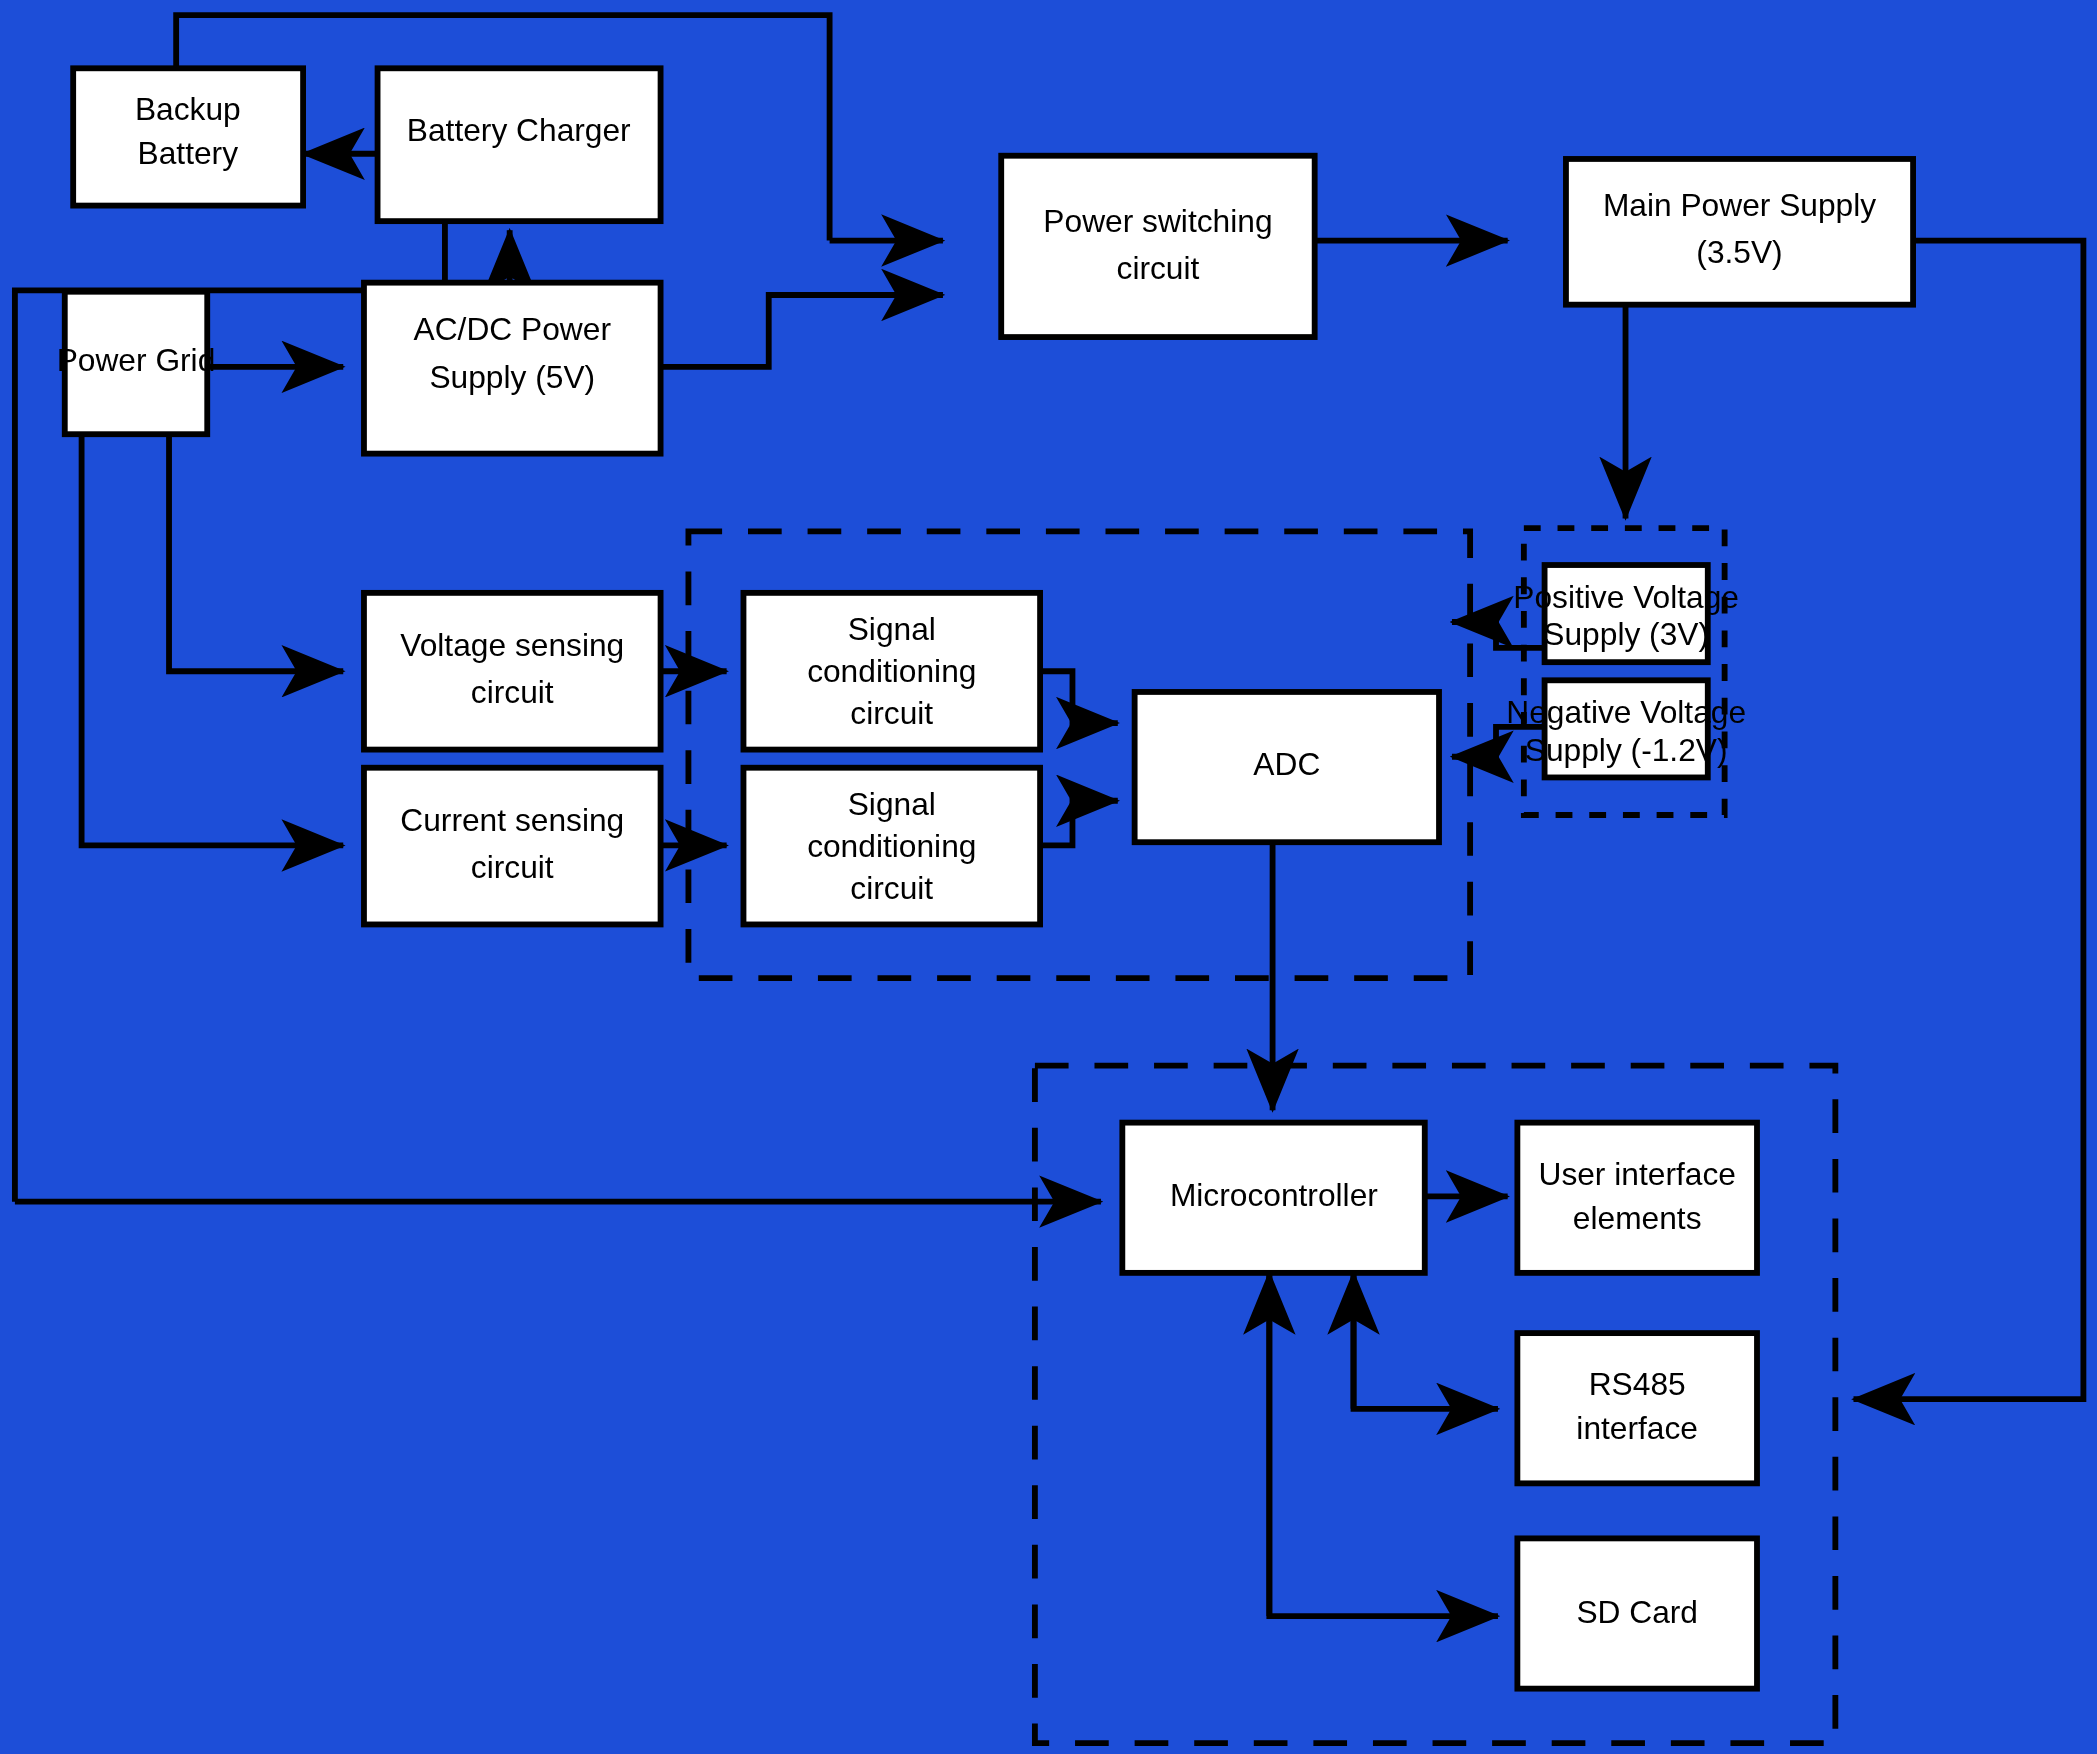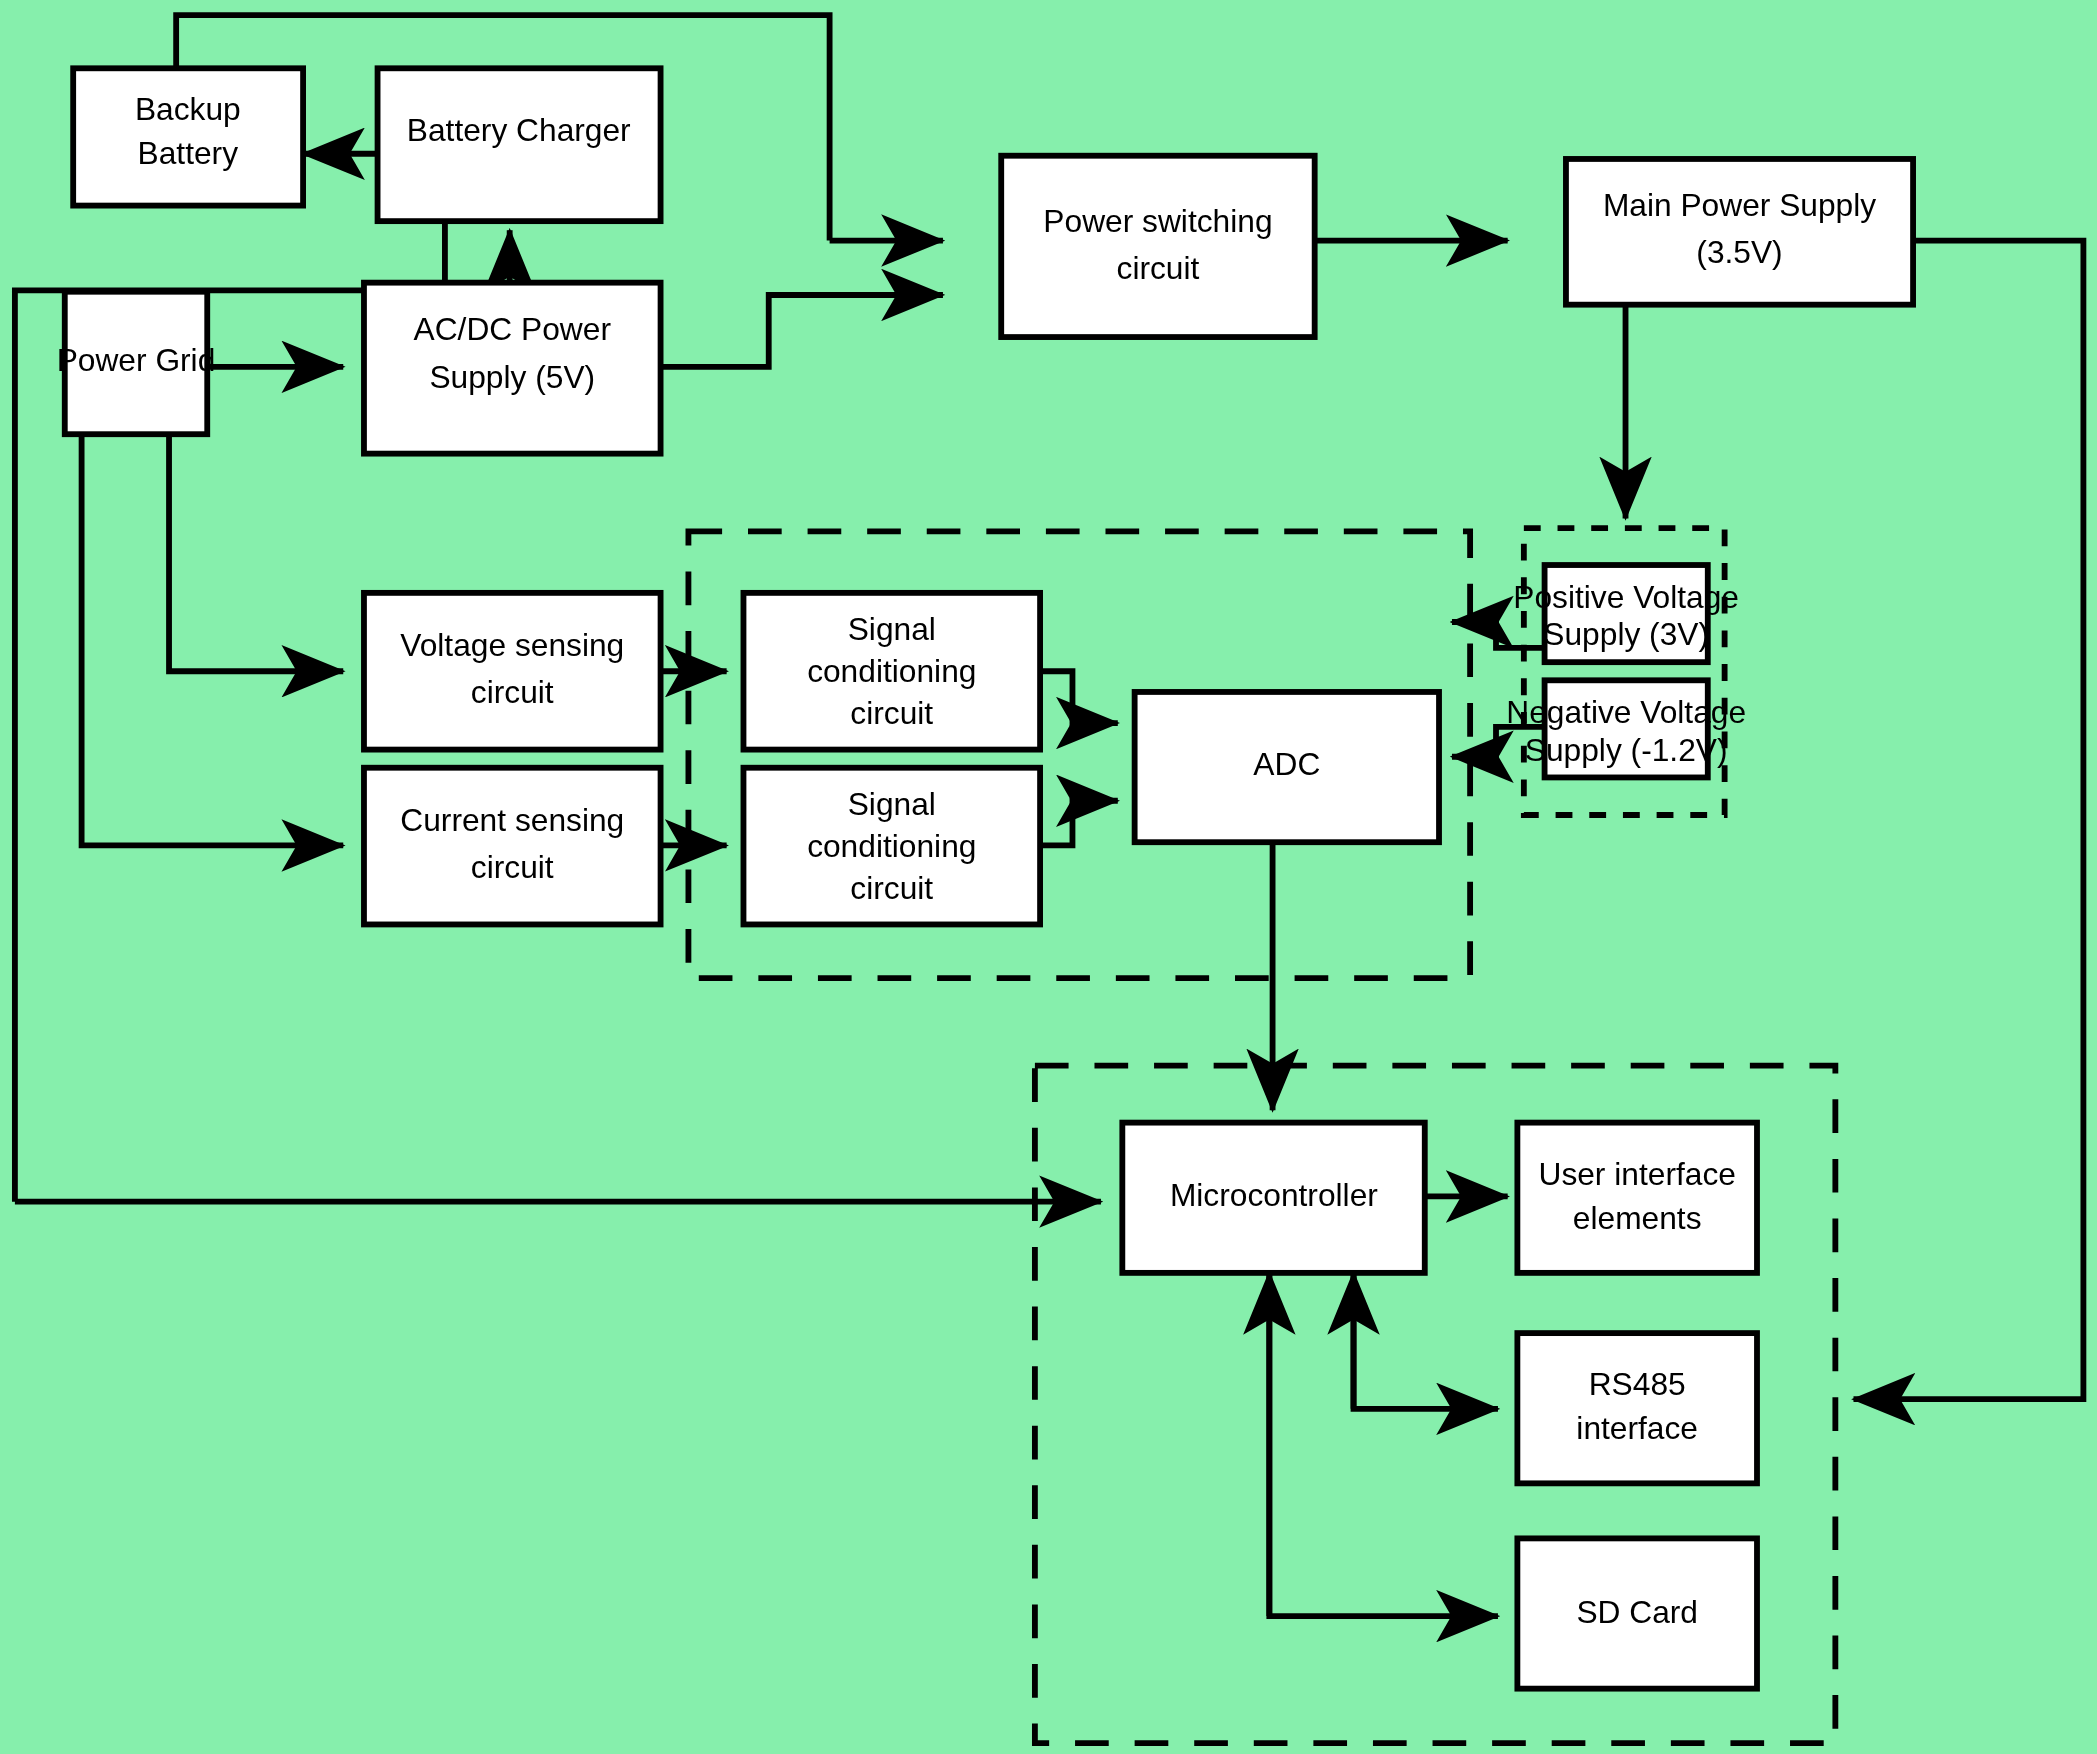--- a/index.html
+++ b/index.html
@@ -1,17 +1,17 @@
 <!DOCTYPE html>
 <html style="font-size:10.4px"><head>
 <meta charset="utf-8">
 <style>
   html,body{margin:0;padding:0;background:#ffffff;}
   body{font-family:"Liberation Sans", sans-serif;}
-  #stage{position:relative;width:2097px;height:1755px;background:#86efac;overflow:hidden;}
+  #stage{position:relative;width:2097px;height:1755px;background:#1d4ed8;overflow:hidden;}
   svg{display:block;}
   .blk{fill:#ffffff;stroke:#000000;stroke-width:9;}
   .wire{stroke:#000000;stroke-width:9;fill:none;stroke-linecap:butt;}
   .grp-dash{fill:none;stroke:#000000;stroke-width:9;stroke-dasharray:52 40;}
   .grp-dot{fill:none;stroke:#000000;stroke-width:9;stroke-dasharray:26 26;}
   .lbl{font-family:"Liberation Sans", sans-serif;font-size:49px;fill:#000;text-anchor:middle;dominant-baseline:middle;}
 </style>
 </head>
 <body>
 

